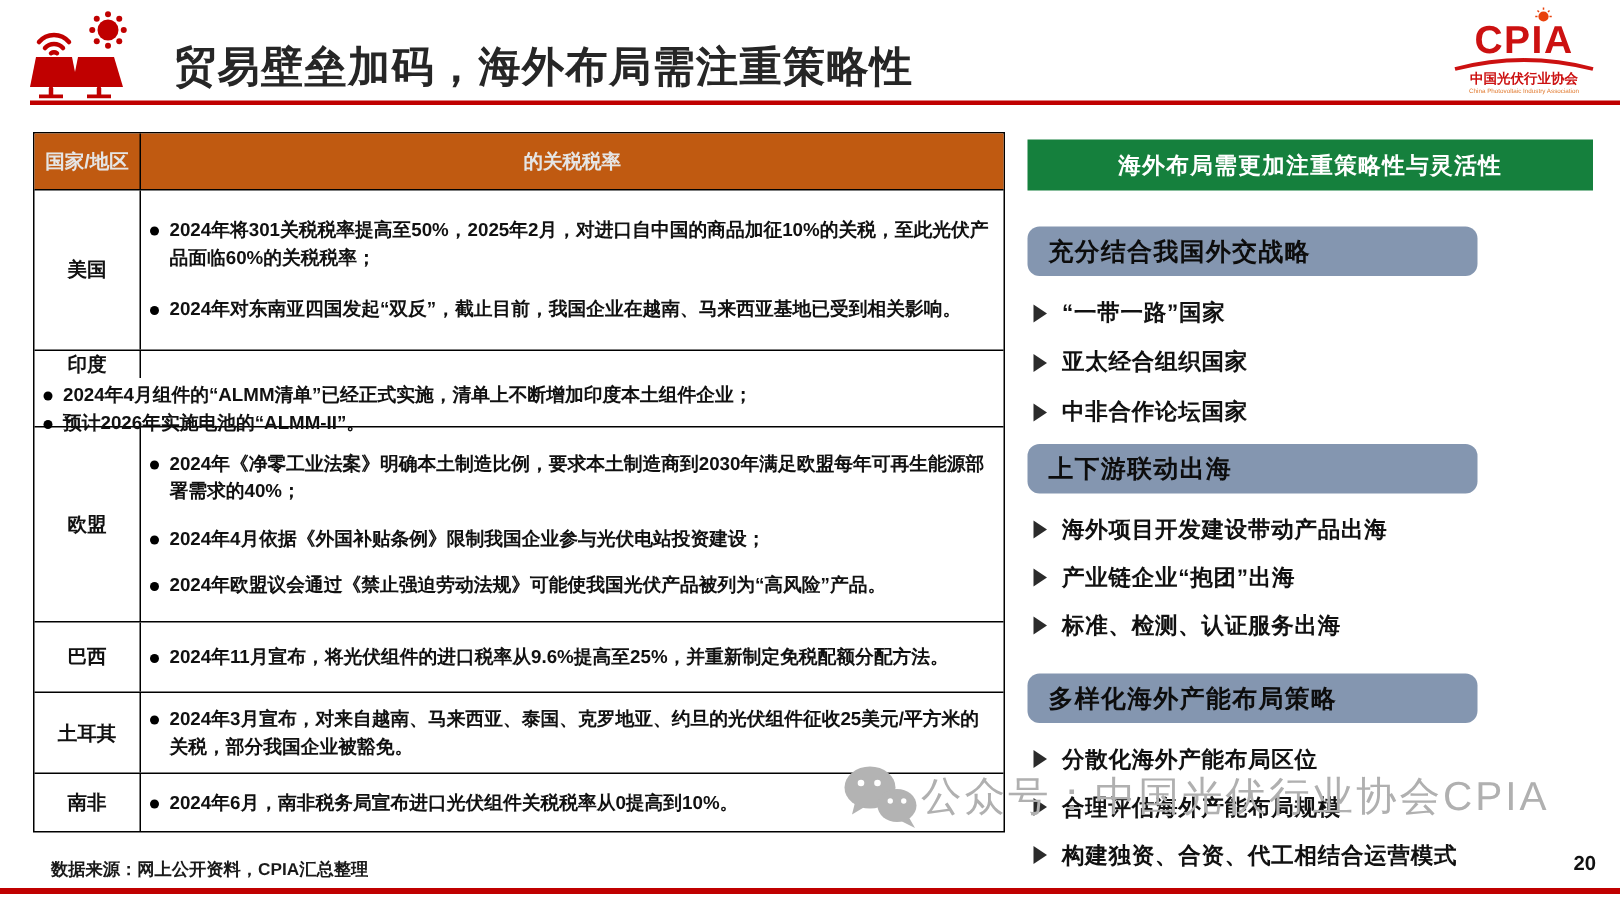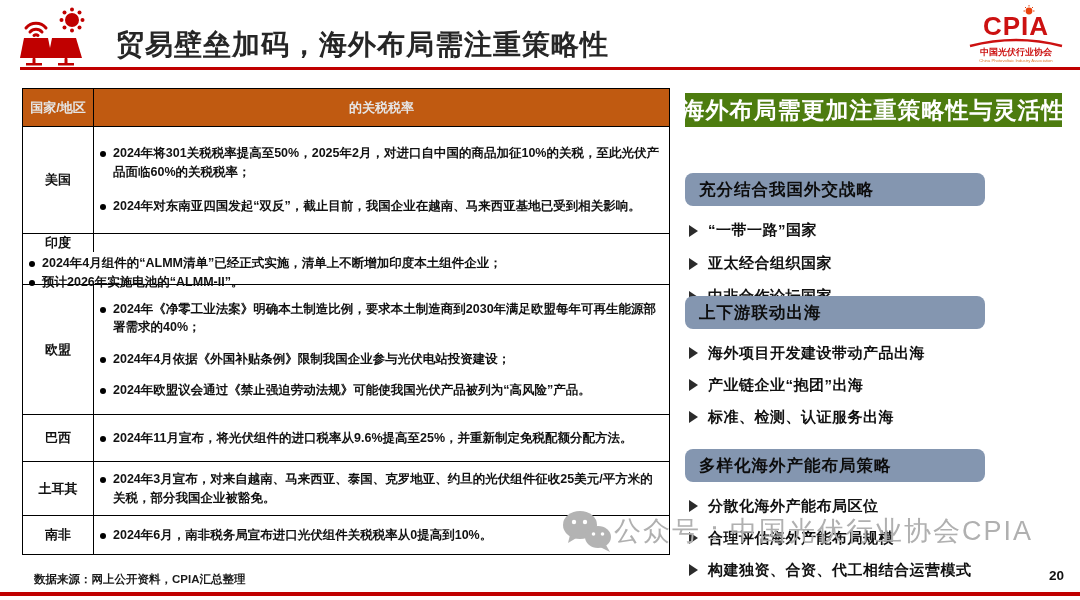--- a/index.html
+++ b/index.html
@@ -47,21 +47,21 @@
   }
   .dot::before {
     content:""; display:inline-block; width:6px; height:6px; border-radius:50%;
     background:#000; margin-top:6px;
   }
   .bullet-item .txt { flex:1; color:#111; }
 
   
   .panel-title {
     position:absolute; left:685px; top:93px; width:377px; height:34px;
-    background:#4d7c0f; color:#ffffff; font-size:23px; font-weight:bold;
+    background:#15803d; color:#ffffff; font-size:15px; font-weight:bold;
     display:flex; align-items:center; justify-content:center; letter-spacing:1px;
     white-space:nowrap;
   }
   .section { position:absolute; left:685px; width:377px; }
   .sec-head {
     width:300px; height:33px; background:#8496b0; border-radius:8px;
     display:flex; align-items:center; padding-left:14px;
     font-size:16.5px; font-weight:bold; color:#0d0d0d; letter-spacing:1px;
   }
   .sec-items { margin-top:8px; }
@@ -245,21 +245,21 @@
     <span class="dot"></span>
     <span class="txt">2024年6月，南非税务局宣布进口光伏组件关税税率从0提高到10%。</span>
   </div>
 </div>
   </div>
 </div>
 </div>
 
 <div class="panel-title">海外布局需更加注重策略性与灵活性</div>
 <div id="sections">
-  <div class="section sec-1" style="top: 151px; margin-top: 22px;">
+  <div class="section sec-1" style="top: 151px;">
     <div class="sec-head">充分结合我国外交战略</div>
     <div class="sec-items">
   <div class="arrow-item">
     <span class="arrow-glyph"></span>
     <span class="txt">“一带一路”国家</span>
   </div>
 
   <div class="arrow-item">
     <span class="arrow-glyph"></span>
     <span class="txt">亚太经合组织国家</span>

